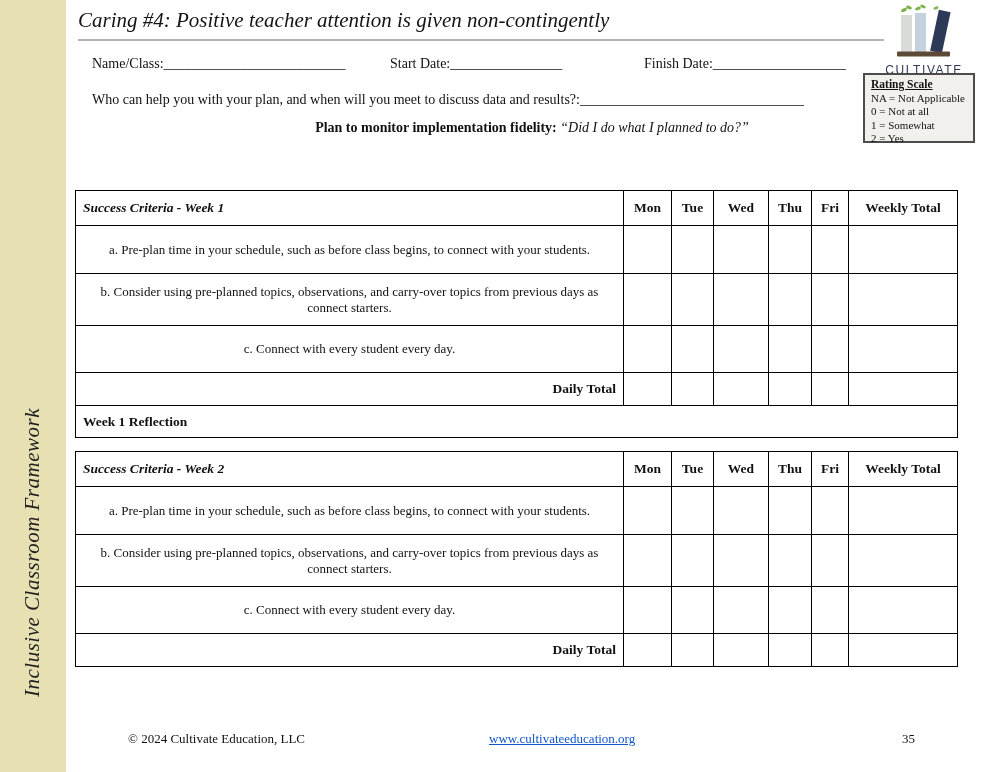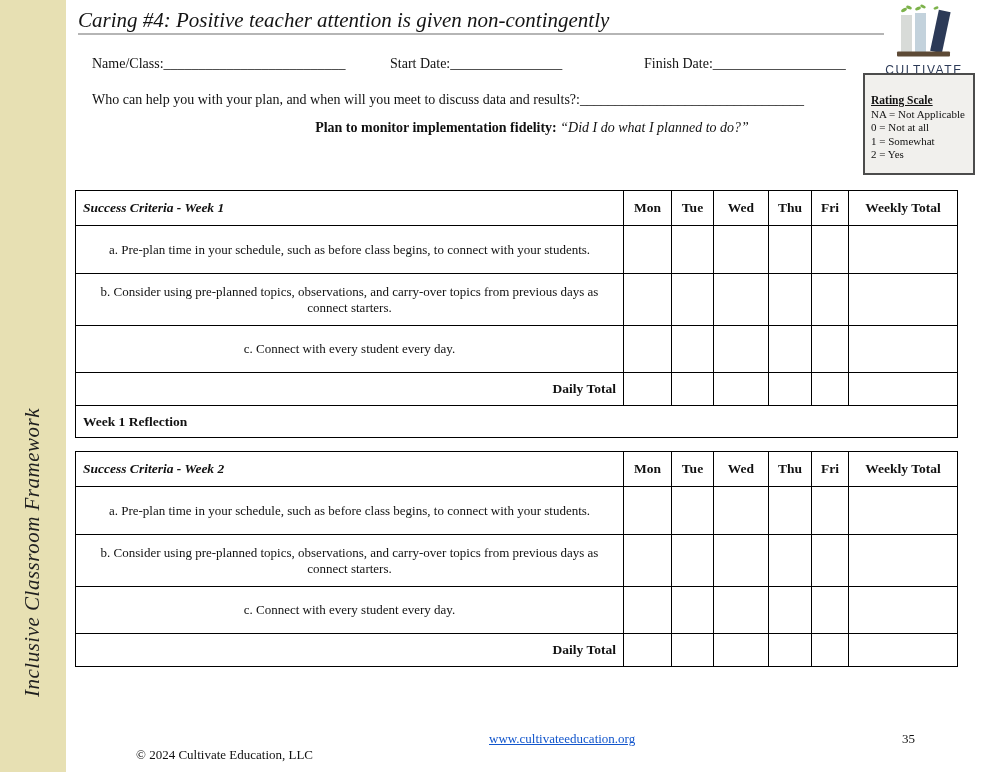--- a/index.html
+++ b/index.html
@@ -5,30 +5,30 @@
   html,body{margin:0;padding:0;background:#fff;}
   .page{position:relative;width:1005px;height:772px;background:#ffffff;overflow:hidden;
         font-family:"Liberation Serif",serif;color:#111;}
   
   .sidebar{position:absolute;left:0;top:0;width:66px;height:772px;background:#e7e0b3;}
   .sidebar-text{position:absolute;left:20px;top:352px;height:345px;
         writing-mode:vertical-rl;transform:rotate(180deg);
         font-style:italic;font-size:21px;letter-spacing:.5px;color:#1f1f1f;white-space:nowrap;}
   
   .title{position:absolute;left:78px;top:8px;width:806px;font-style:italic;font-size:21px;
-        border-bottom:2px solid #b5b5b5;color:#141414;}
+        padding-bottom:6px;border-bottom:2px solid #b5b5b5;color:#141414;}
   
   .logo{position:absolute;left:883px;top:4px;width:82px;text-align:center;}
   .logo-l1{font-family:"Liberation Sans",sans-serif;font-size:12px;font-weight:normal;
         letter-spacing:1.6px;color:#2c3a57;margin-top:1px;}
   .logo-l2{font-family:"Liberation Sans",sans-serif;font-size:7.5px;font-weight:bold;
         letter-spacing:1.1px;color:#2c3a57;}
   
   .rating{position:absolute;left:863px;top:73px;width:96px;height:60px;border:2px solid #4c4c4c;
-        background:#f1f0ed;padding:19px 6px;font-size:11px;line-height:13.5px;}
+        background:#f1f0ed;padding:3px 6px;font-size:11px;line-height:13.5px;}
   .rating-title{font-weight:bold;text-decoration:underline;font-size:11.5px;}
   
   .field{position:absolute;font-size:14px;white-space:nowrap;margin-left:14px;}
   .f-name{left:78px;top:56px;}
   .f-start{left:376px;top:56px;}
   .f-finish{left:630px;top:56px;}
   .f-help{left:78px;top:92px;}
   .f-fidelity{left:78px;top:120px;width:880px;text-align:center;}
   .bold{font-weight:bold;}
   .ital{font-style:italic;}
@@ -38,21 +38,21 @@
   table.crit th, table.crit td{border:1.4px solid #000;overflow:hidden;}
   table.t1{top:190px;}
   table.t2{top:451px;}
   th.title-cell{text-align:left;padding-left:7px;font-size:13.5px;font-weight:bold;font-style:italic;}
   th.day{text-align:center;font-size:13.5px;font-weight:bold;padding:0;margin-top:16px;}
   td.crit-text{padding:3px 9px;vertical-align:middle;text-align:center;}
   td.daily-label{font-weight:bold;text-align:right;padding-right:7px;font-size:13.5px;}
   td.reflect{font-weight:bold;text-align:left;padding-left:7px;font-size:13.5px;vertical-align:middle;}
   
   .foot{position:absolute;top:731px;font-size:13px;white-space:nowrap;}
-  .foot-copy{left:136px;margin-top:16px;}
+  .foot-copy{left:128px;}
   .foot-link{left:489px;color:#1155cc;text-decoration:underline;cursor:pointer;}
   .foot-page{left:902px;}
 </style>
 </head>
 <body>
 
 <div class="page">
 
   <div class="sidebar">
     <div class="sidebar-text">Inclusive Classroom Framework</div>

